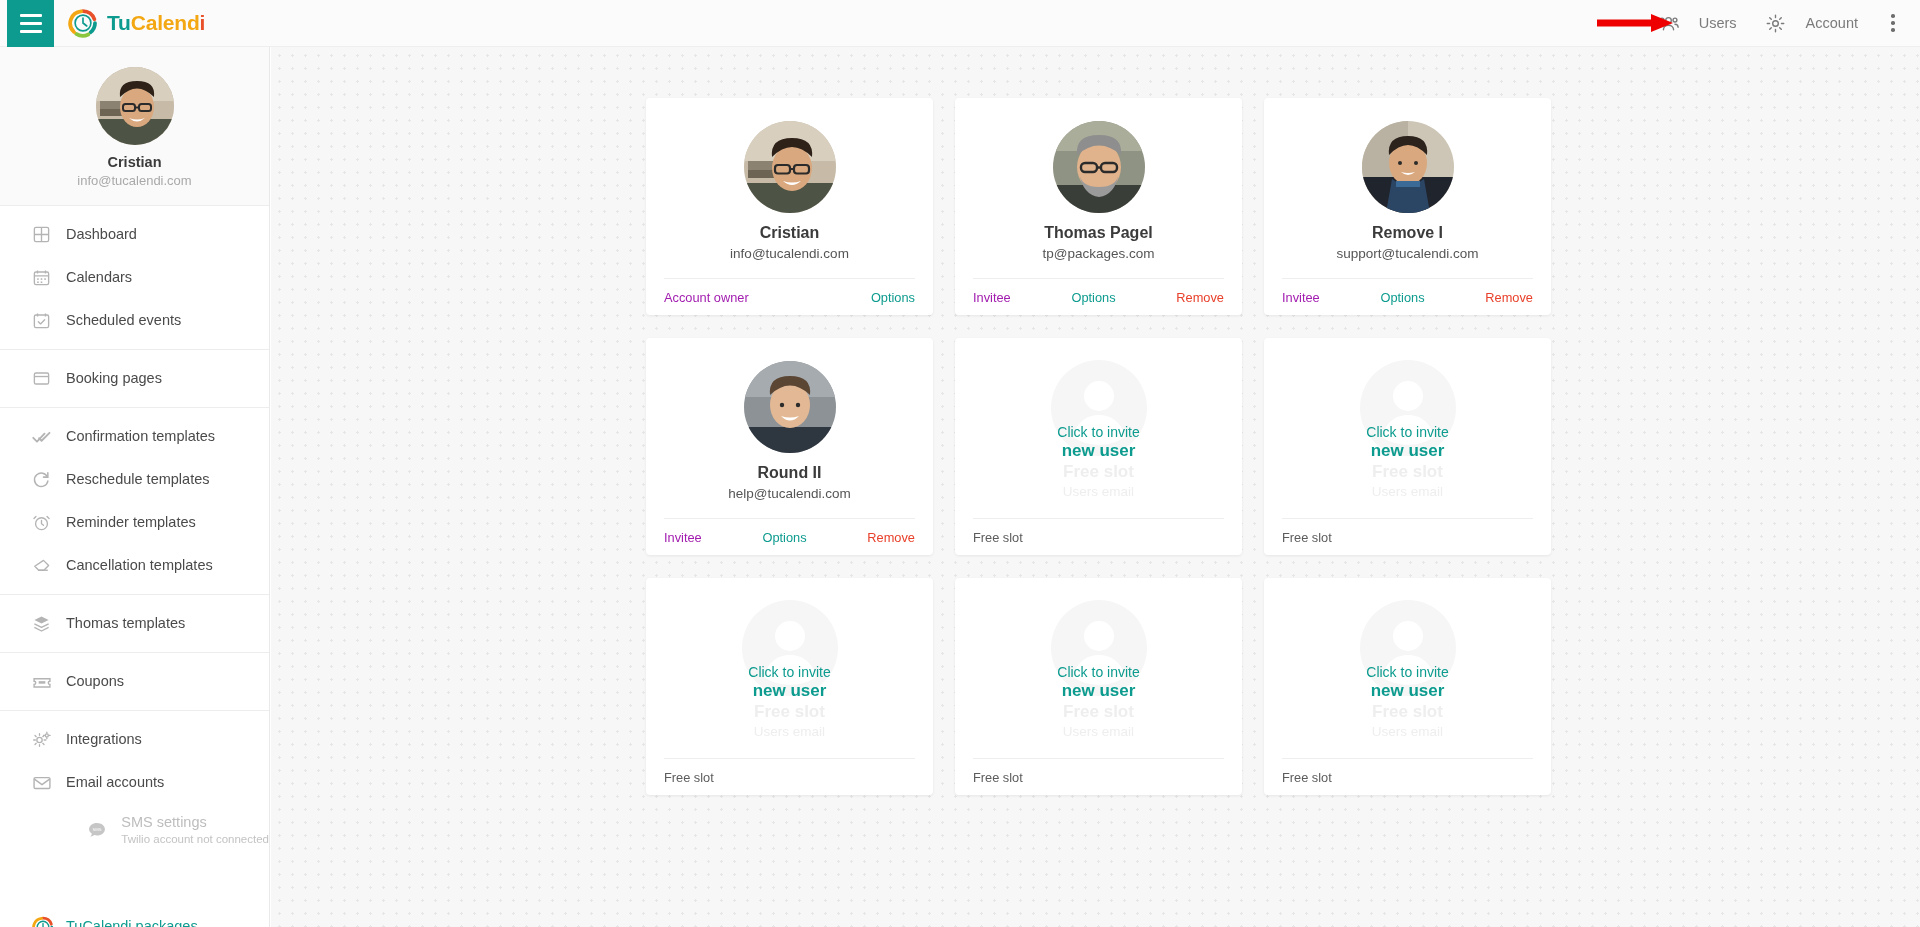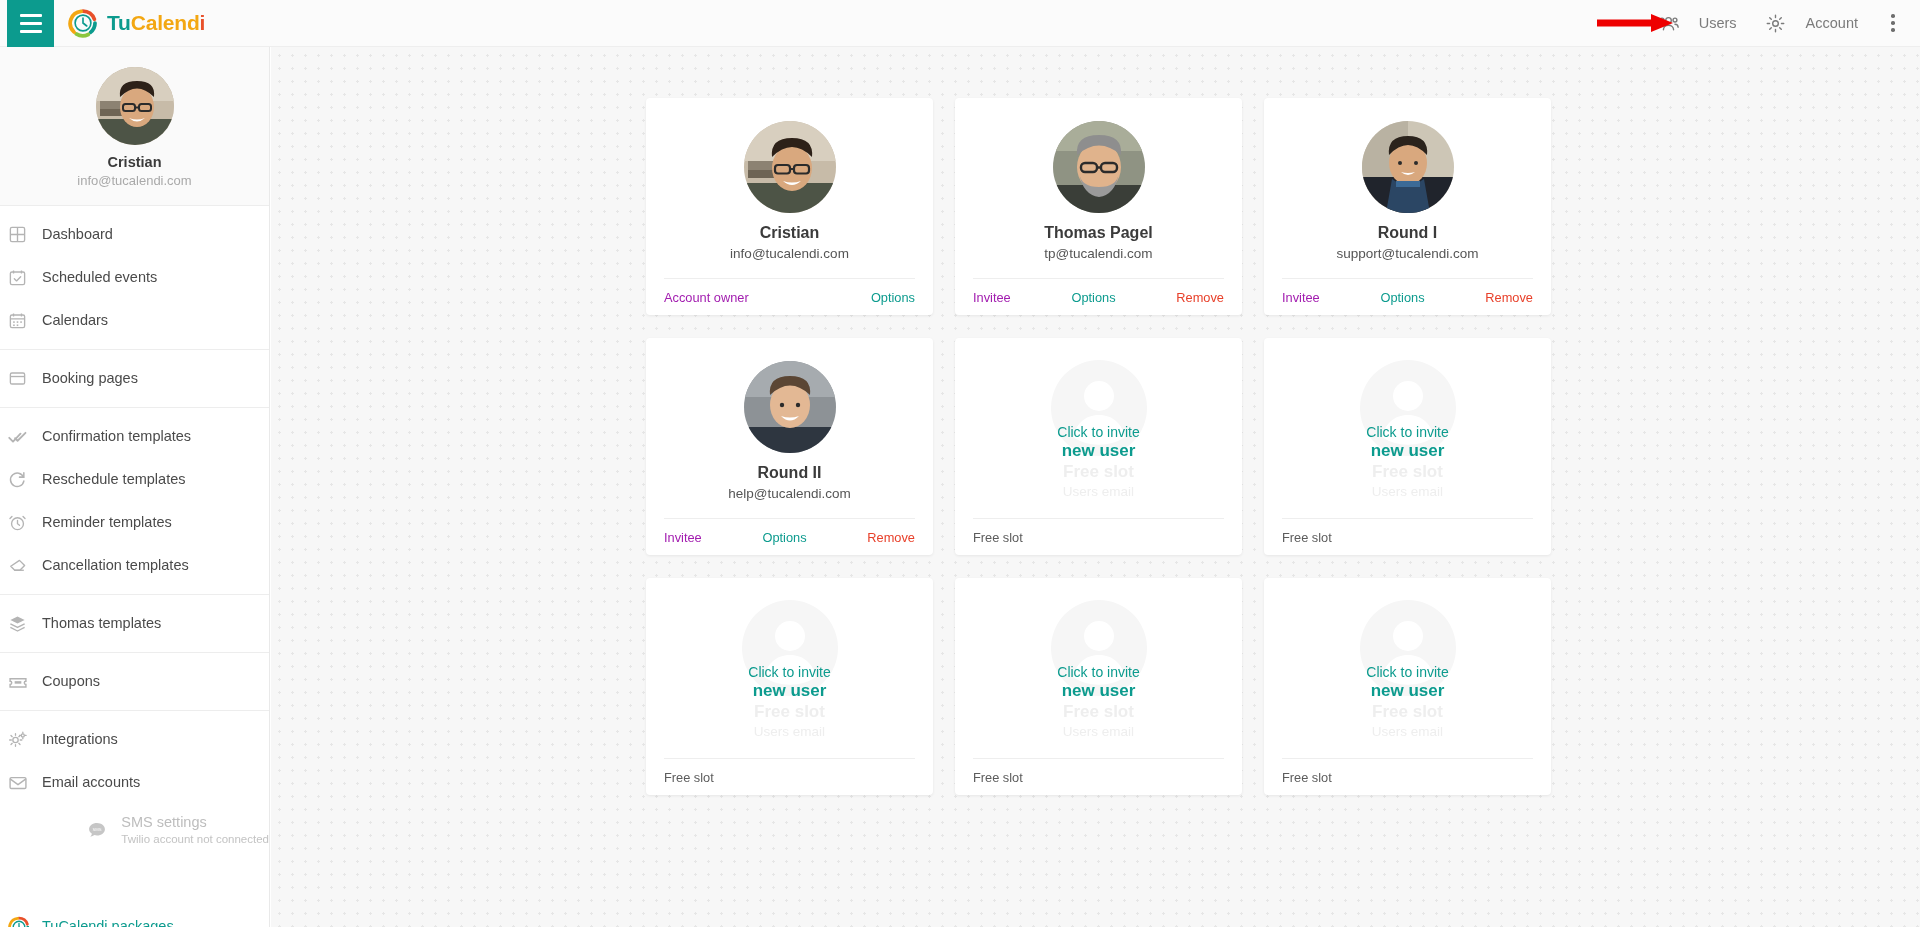--- a/index.html
+++ b/index.html
@@ -57,21 +57,21 @@
   .profile-avatar {
     width: 78px; height: 78px; border-radius: 50%; margin: 0 auto 9px auto;
     overflow: hidden; position: relative; background: #c9bfae;
   }
   .profile-name { font-size: 14.5px; font-weight: bold; color: #3b3b3b; }
   .profile-mail { font-size: 13px; color: #a9a9a9; margin-top: 3px; }
 
   .nav-group { border-bottom: 1px solid #ededed; padding: 7px 0; }
   .nav-group.last { border-bottom: none; }
   .nav-item {
-    display: flex; align-items: center; height: 43px; padding-left: 8px; cursor: pointer;
+    display: flex; align-items: center; height: 43px; padding-left: 32px; cursor: pointer;
     color: #4a4a4a; font-size: 14.5px;
   }
   .nav-item .nv-ico { width: 34px; flex: 0 0 auto; display: flex; align-items: center; color: #b4b4b4; }
   .nav-item .nv-lbl { line-height: 1.15; }
   .nav-item.disabled { color: #bdbdbd; cursor: default; }
   .nav-item.disabled .nv-ico { color: #c6c6c6; }
   .nav-sub { font-size: 11.5px; color: #c3c3c3; margin-top: 2px; }
   .nav-item.packages { color: #0c9b8e; font-size: 14.5px; }
 
   
@@ -221,39 +221,39 @@
           <rect x="3" y="3" width="18" height="18" rx="2"></rect>
             <path d="M12 3v18M3 12h18"></path>
         </svg>
       </span>
       <span class="nv-lbl">Dashboard</span>
     </div>
     <div class="nav-item">
       <span class="nv-ico">
         <svg width="19" height="19" viewBox="0 0 24 24" fill="none" stroke="currentColor" stroke-width="1.7">
           <rect x="3" y="5" width="18" height="16" rx="2"></rect>
-            <path d="M7 3v4M17 3v4"></path>
-          <path d="M8 13.5l2.8 2.8L16 11" stroke-linecap="round" stroke-linejoin="round"></path>
-        </svg>
-      </span>
-      <span class="nv-lbl">Scheduled events</span>
-    </div>
-    <div class="nav-item">
-      <span class="nv-ico">
-        <svg width="19" height="19" viewBox="0 0 24 24" fill="none" stroke="currentColor" stroke-width="1.7">
-          <rect x="3" y="5" width="18" height="16" rx="2"></rect>
             <path d="M3 10h18M7 3v4M17 3v4"></path>
           <rect x="6.5" y="13" width="2" height="2" fill="currentColor" stroke="none"></rect>
           <rect x="11" y="13" width="2" height="2" fill="currentColor" stroke="none"></rect>
           <rect x="15.5" y="13" width="2" height="2" fill="currentColor" stroke="none"></rect>
           <rect x="6.5" y="17" width="2" height="2" fill="currentColor" stroke="none"></rect>
           <rect x="11" y="17" width="2" height="2" fill="currentColor" stroke="none"></rect>
         </svg>
       </span>
       <span class="nv-lbl">Calendars</span>
+    </div>
+    <div class="nav-item">
+      <span class="nv-ico">
+        <svg width="19" height="19" viewBox="0 0 24 24" fill="none" stroke="currentColor" stroke-width="1.7">
+          <rect x="3" y="5" width="18" height="16" rx="2"></rect>
+            <path d="M7 3v4M17 3v4"></path>
+          <path d="M8 13.5l2.8 2.8L16 11" stroke-linecap="round" stroke-linejoin="round"></path>
+        </svg>
+      </span>
+      <span class="nv-lbl">Scheduled events</span>
     </div>
   </div>
 
   <div class="nav-group">
     <div class="nav-item">
       <span class="nv-ico">
         <svg width="19" height="19" viewBox="0 0 24 24" fill="none" stroke="currentColor" stroke-width="1.7">
           <rect x="3" y="5" width="18" height="14" rx="2"></rect>
             <path d="M3 9.5h18"></path>
         </svg>
@@ -414,21 +414,21 @@
           <rect x="0" y="64" width="92" height="28" fill="#3a3e38"></rect>
           <ellipse cx="46" cy="46" rx="22" ry="25" fill="#e0b38c"></ellipse>
           <path d="M24 34 q22 -19 44 0 q2 -20 -22 -20 q-24 0 -22 20Z" fill="#8e8e8e"></path>
           <path d="M26 52 q4 22 20 24 q16 -2 20 -24 q-2 14 -20 14 q-18 0 -20 -14Z" fill="#9a9a9a"></path>
           <rect x="28" y="42" width="16" height="9" rx="4" fill="none" stroke="#2b2b2b" stroke-width="2.4"></rect>
           <rect x="48" y="42" width="16" height="9" rx="4" fill="none" stroke="#2b2b2b" stroke-width="2.4"></rect>
           <path d="M44 46.5 h4" stroke="#2b2b2b" stroke-width="2.4"></path>
         </svg>
       </div>
       <div class="card-name">Thomas Pagel</div>
-      <div class="card-mail">tp@tucalendi.com</div>
+      <div class="card-mail">tp@packages.com</div>
       <div class="card-footer">
         <span class="cf-role">Invitee</span>
         <span class="cf-options">Options</span>
         <span class="cf-remove">Remove</span>
       </div>
     </div>
 
     <div class="card">
       <div class="card-avatar">
         <svg class="face" viewBox="0 0 92 92" preserveAspectRatio="xMidYMid slice">
@@ -437,21 +437,21 @@
           <rect x="0" y="56" width="92" height="36" fill="#20242c"></rect>
           <ellipse cx="46" cy="42" rx="19" ry="22" fill="#d9a87e"></ellipse>
           <path d="M27 34 q19 -20 38 0 q2 -19 -19 -19 q-21 0 -19 19Z" fill="#2b231c"></path>
           <path d="M30 58 q16 12 32 0 l6 34 h-44Z" fill="#2b4664"></path>
           <path d="M34 60 h24 v6 h-24Z" fill="#3c6a96"></path>
           <circle cx="38" cy="42" r="2" fill="#2b2b2b"></circle>
           <circle cx="54" cy="42" r="2" fill="#2b2b2b"></circle>
           <path d="M39 51 q7 6 14 0 q-7 2 -14 0Z" fill="#ffffff"></path>
         </svg>
       </div>
-      <div class="card-name">Round I</div>
+      <div class="card-name">Remove I</div>
       <div class="card-mail">support@tucalendi.com</div>
       <div class="card-footer">
         <span class="cf-role">Invitee</span>
         <span class="cf-options">Options</span>
         <span class="cf-remove">Remove</span>
       </div>
     </div>
 
     <div class="card">
       <div class="card-avatar">

